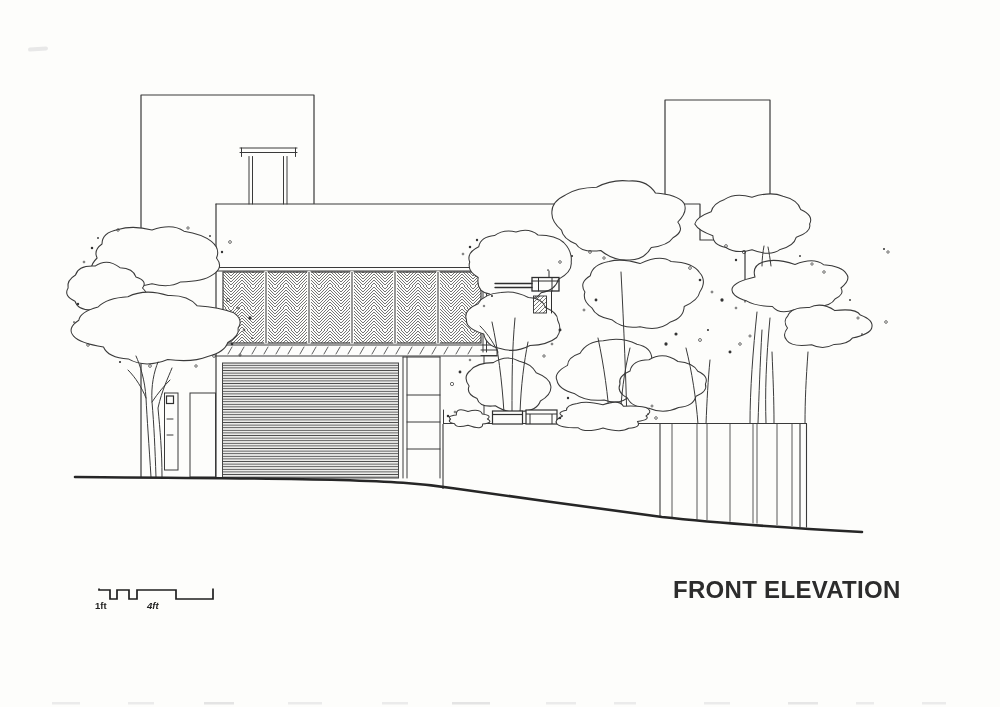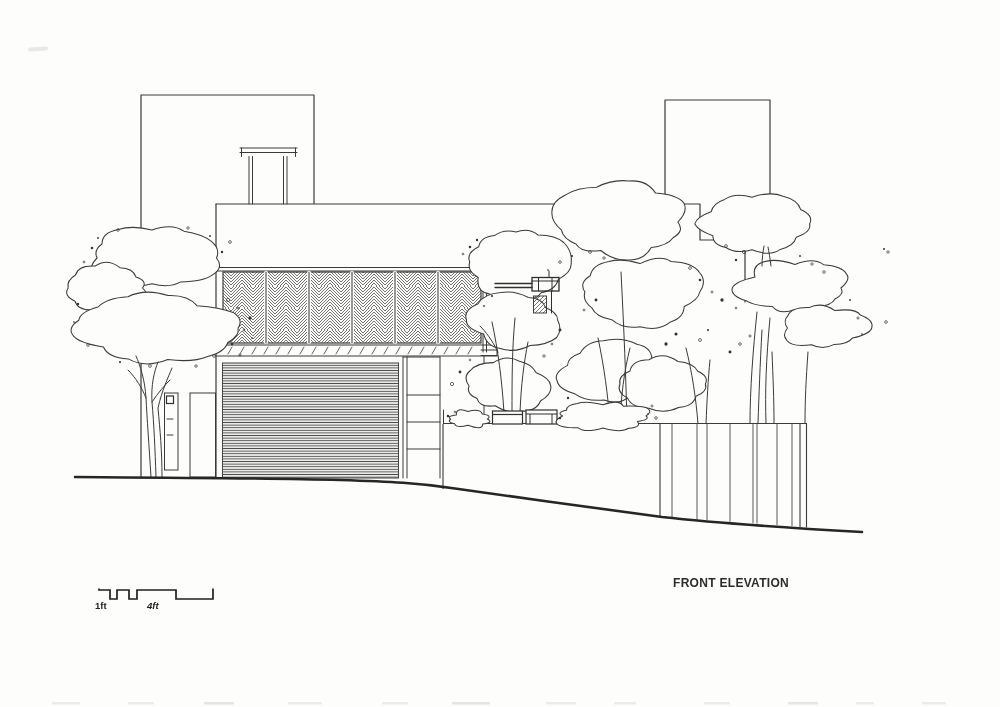--- a/index.html
+++ b/index.html
@@ -5,21 +5,21 @@
   html,body{margin:0;padding:0;background:#ffffff;}
   .page{
     position:relative;
     width:1000px;height:707px;
     background:#fdfdfb;
     overflow:hidden;
     font-family:"Liberation Sans", sans-serif;
   }
   .title{
     position:absolute;left:673px;top:576px;
-    font-size:12px;font-weight:700;letter-spacing:.3px;
+    font-size:24px;font-weight:700;letter-spacing:.3px;
     color:#2c2c2c;white-space:nowrap;
   }
   .scale-label{
     position:absolute;top:600px;
     font-size:9.5px;font-weight:700;color:#222;text-align:center;
   }
   .scale-label.one{left:95px;}
   .scale-label.four{left:147px;font-style:italic;}
   svg{position:absolute;left:0;top:0;}
   .smudge{

